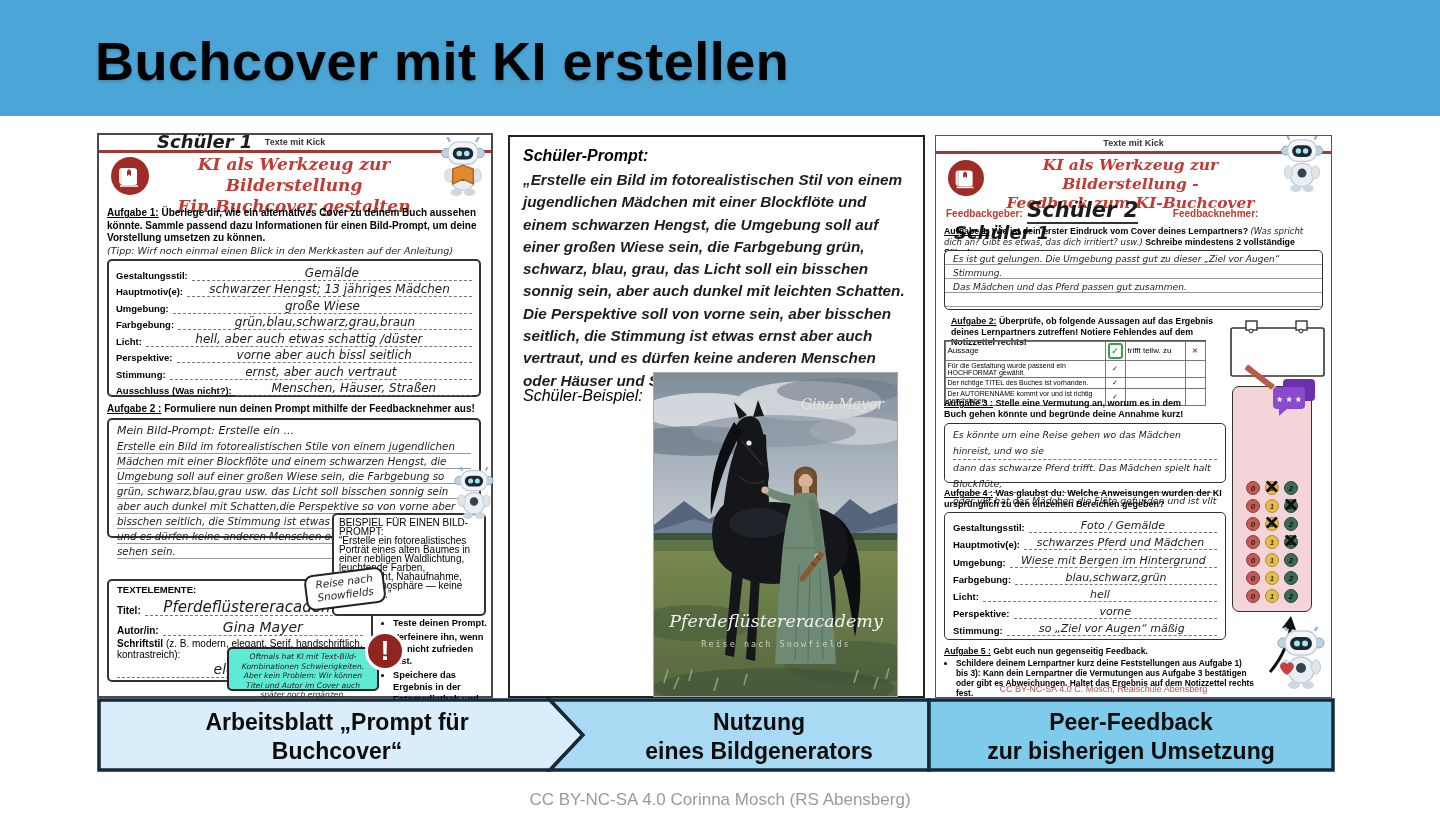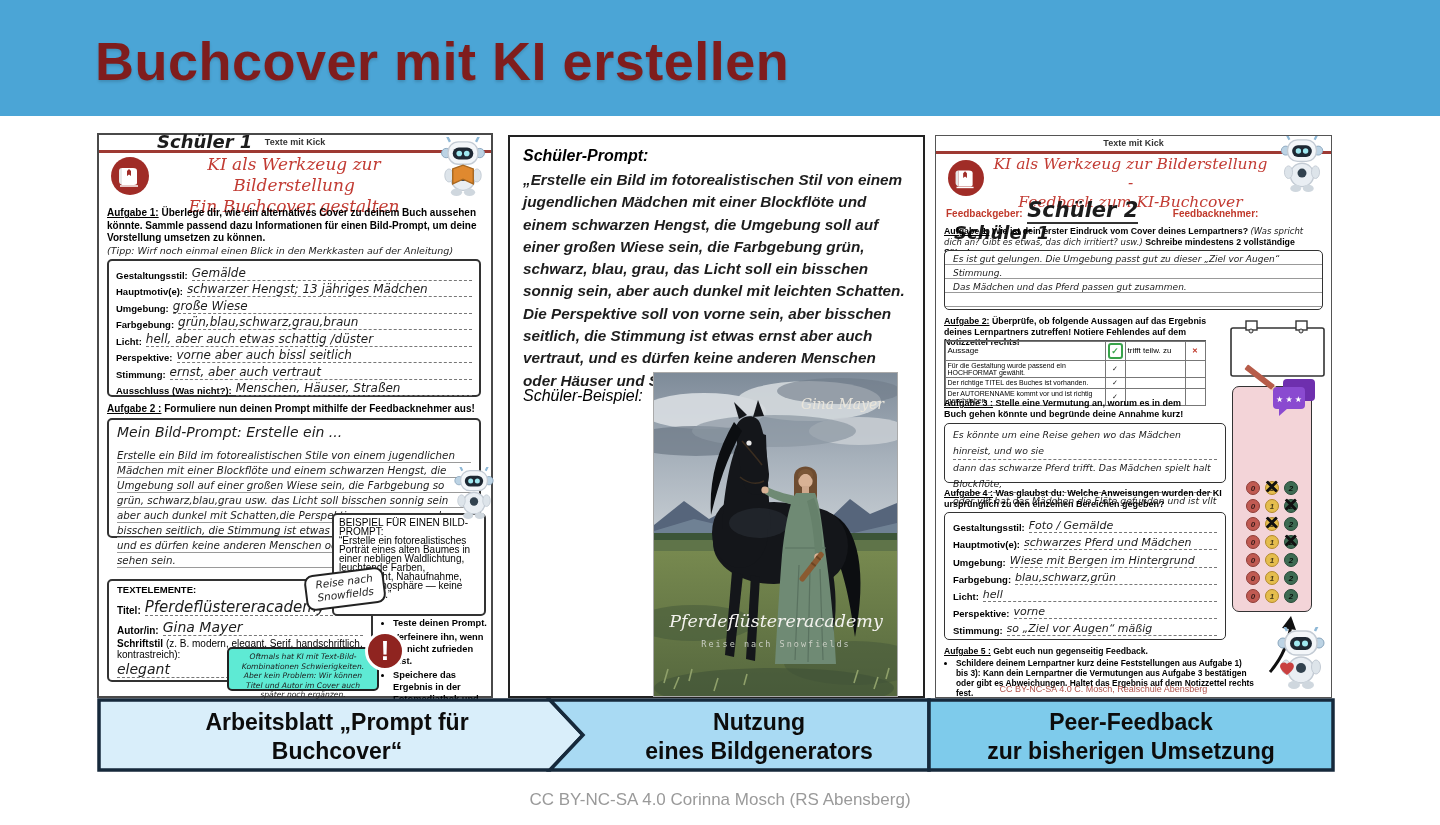--- a/index.html
+++ b/index.html
@@ -1,42 +1,42 @@
 <!DOCTYPE html>
 <html><head>
 <meta charset="utf-8">
 <style>
   html,body{margin:0;padding:0;}
   body{width:1440px;height:825px;position:relative;background:#fff;
        font-family:"Liberation Sans",sans-serif;overflow:hidden;}
   .abs{position:absolute;}
   
   #slide-header{position:absolute;top:0;left:0;width:1440px;height:116px;background:#4ba5d6;}
-  #slide-title{position:absolute;left:95px;top:30px;font-size:54px;font-weight:bold;color:#7f1d1d;
+  #slide-title{position:absolute;left:95px;top:30px;font-size:54px;font-weight:bold;color:#000000;
                letter-spacing:.5px;text-shadow:0 2px 3px rgba(0,0,0,.15);}
   #slide-footer{position:absolute;top:790px;left:0;width:1440px;text-align:center;
                 color:#9a9a9a;font-size:17px;}
   
   .panel{position:absolute;background:#fff;box-sizing:border-box;}
   #left-panel{left:97px;top:133px;width:396px;height:565px;border:2px solid #4a4a4a;}
   #mid-panel{left:508px;top:135px;width:417px;height:563px;border:2.5px solid #222;}
   #right-panel{left:935px;top:135px;width:397px;height:563px;border:1.5px solid #555;}
   
   .ws-brand{position:absolute;top:2px;left:0;right:0;text-align:center;font-size:9px;
             font-weight:bold;color:#333;}
   .ws-redline{position:absolute;top:15px;left:0;right:0;height:2.5px;background:#9e3a33;}
   .hw{font-family:"DejaVu Sans",sans-serif;font-style:italic;color:#1c1c1c;}
-  .script-red{font-family:"DejaVu Serif",serif;font-style:italic;font-weight:normal;color:#c23b33;}
+  .script-red{font-family:"DejaVu Serif",serif;font-style:italic;font-weight:bold;color:#c23b33;}
   .tasklab{text-decoration:underline;font-weight:bold;}
   .bold{font-weight:bold;}
   .ruled{background-image:repeating-linear-gradient(to bottom,transparent 0 14px,#9a9a9a 14px 15px);}
   
   #lw-student{position:absolute;top:-4px;left:58px;font-size:18px;font-weight:bold;}
   .ws-title{position:absolute;text-align:center;line-height:21px;font-size:17px;}
-  .fieldrow{display:flex;align-items:flex-end;height:16.5px;overflow:hidden;}
+  .fieldrow{display:flex;align-items:flex-end;height:16.5px;overflow:hidden;text-align:center;}
   .fieldrow .fl{font-weight:bold;font-size:9.5px;white-space:nowrap;}
   .fieldrow .fv{flex:1;border-bottom:1.5px dashed #777;font-size:12px;line-height:13px;
                 margin-left:4px;white-space:nowrap;overflow:hidden;}
   .ws-box{border:2px solid #333;border-radius:5px;background:#fff;box-sizing:border-box;}
   
   .amp-row{display:flex;gap:5px;justify-content:center;position:relative;height:18px;align-items:center;}
   .amp{width:14px;height:14px;border-radius:50%;display:flex;align-items:center;justify-content:center;
        font-size:8px;font-weight:bold;color:rgba(0,0,0,.7);position:relative;box-sizing:border-box;}
   .a-red{background:#c05a52;border:1.5px solid #8e3d38;}
   .a-yel{background:#e5bd4d;border:1.5px solid #b3892c;}
@@ -143,21 +143,21 @@
         <span class="fl">Ausschluss (Was nicht?):</span>
         <span class="fv hw">Menschen, Häuser, Straßen</span>
       </div>
   </div>
 
   <div class="abs" style="top:268px;left:8px;right:8px;font-size:10px">
     <span class="tasklab">Aufgabe 2 :</span>
     <span class="bold">Formuliere nun deinen Prompt mithilfe der Feedbacknehmer aus!</span>
   </div>
   <div class="ws-box abs" style="top:283px;left:8px;right:10px;height:120px;padding:4px 8px">
-    <div class="hw" style="font-size:14px;margin-bottom:8px">Mein Bild-Prompt: Erstelle ein ...</div>
+    <div class="hw" style="font-size:11px;margin-bottom:2px">Mein Bild-Prompt: Erstelle ein ...</div>
     <div class="hw ruled" style="font-size:10.3px;line-height:15px;padding-top:0">Erstelle ein Bild im fotorealistischen Stile von einem jugendlichen Mädchen mit einer Blockflöte und einem schwarzen Hengst, die Umgebung soll auf einer großen Wiese sein, die Farbgebung so grün, schwarz,blau,grau usw. das Licht soll bisschen sonnig sein aber auch dunkel mit Schatten,die Perspektive so von vorne aber bisschen seitlich, die Stimmung ist etwas ernst aber auch vertraut, und es dürfen keine anderen Menschen oder Häuser und Straßen zu sehen sein.</div>
   </div>
   <svg class="abs" style="right:-8px;top:332px;z-index:3" width="50" height="54" viewBox="0 0 60 64">
       <use href="#robot"></use>
     </svg>
 
   <div class="ws-box abs" style="top:378px;left:233px;width:154px;height:103px;padding:3px 5px;font-size:10px;line-height:9px;z-index:2">
     <span>BEISPIEL FÜR EINEN BILD-PROMPT:</span>
     <div>“Erstelle ein fotorealistisches Porträt eines alten Baumes in einer nebligen Waldlichtung, leuchtende Farben, Morgenlicht, Nahaufnahme, ruhige Atmosphäre — keine Menschen.”</div>
   </div>
@@ -299,21 +299,21 @@
     <span class="bold">Wie ist dein erster Eindruck vom Cover deines Lernpartners?</span>
     <span class="hw" style="font-size:8.5px">(Was spricht dich an? Gibt es etwas, das dich irritiert? usw.)</span>
     <span class="bold">Schreibe mindestens 2 vollständige Sätze!</span>
   </div>
   <div class="ws-box abs ruled" style="top:114px;left:8px;right:8px;height:60px;border-width:1.5px;padding:1px 8px;
        background-image:repeating-linear-gradient(to bottom,transparent 0 13px,#999 13px 14px)">
     <div class="hw" style="font-size:9px;line-height:14px">Es ist gut gelungen. Die Umgebung passt gut zu dieser „Ziel vor Augen“ Stimmung.</div>
     <div class="hw" style="font-size:9px;line-height:14px">Das Mädchen und das Pferd passen gut zusammen.</div>
   </div>
 
-  <div class="abs" style="top:180px;left:8px;width:282px;font-size:8.8px;line-height:10.5px">
+  <div class="abs" style="top:180px;left:15px;width:282px;font-size:8.8px;line-height:10.5px">
     <span class="tasklab">Aufgabe 2:</span>
     <span class="bold">Überprüfe, ob folgende Aussagen auf das Ergebnis deines Lernpartners zutreffen! Notiere Fehlendes auf dem Notizzettel rechts!</span>
   </div>
   <div class="tbl abs" style="top:204px;left:8px">
     <div class="hd">Aussage</div>
     <div>
         <span class="ckbox">✓</span>
       </div>
     <div class="hd">trifft teilw. zu</div>
     <div class="xhdr">✕</div>

